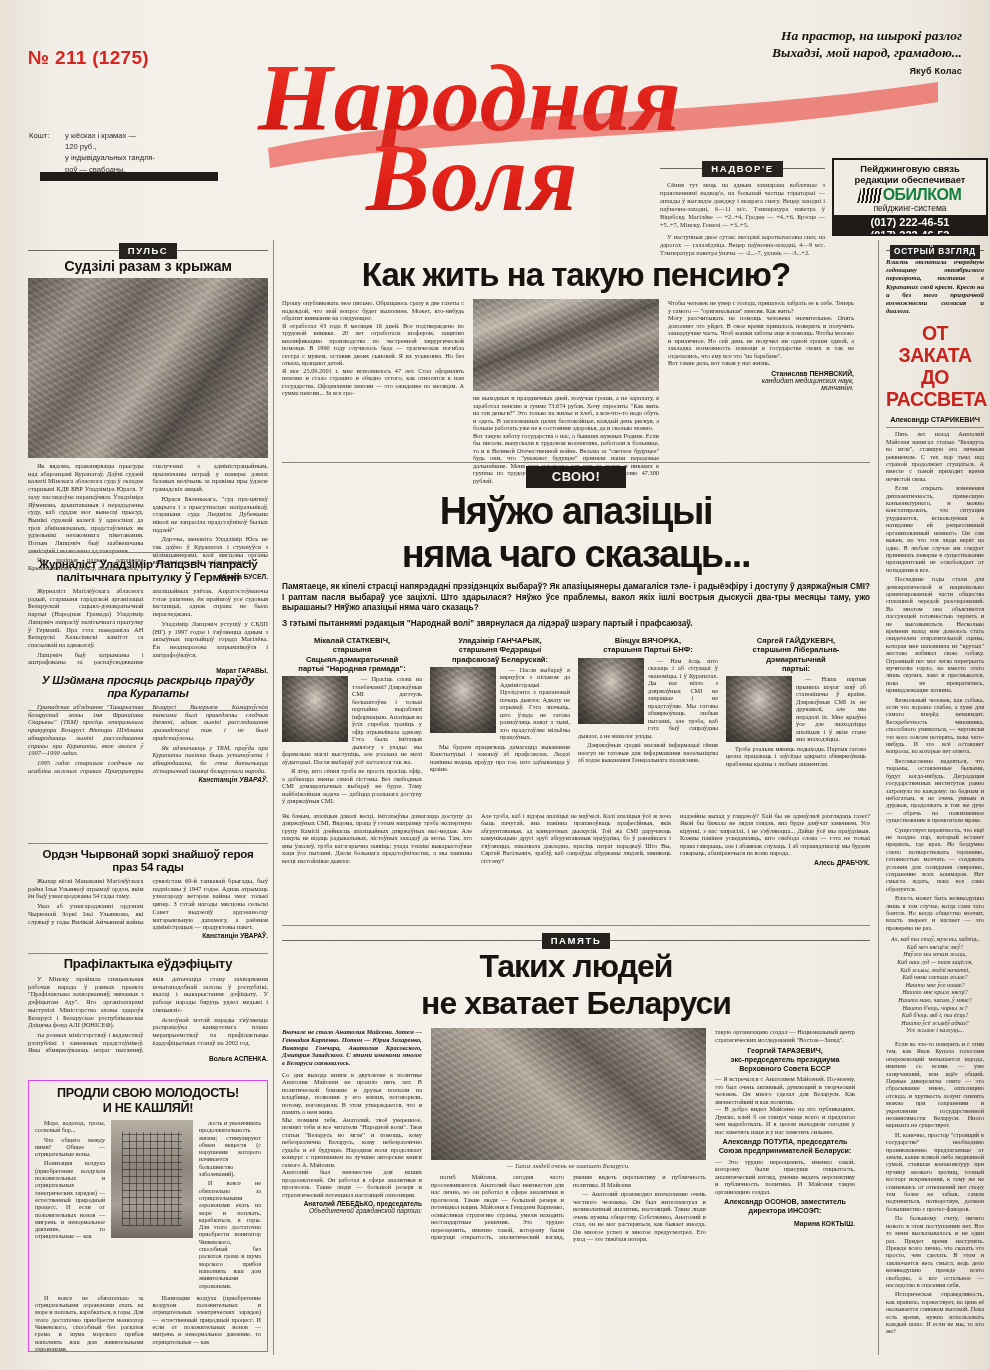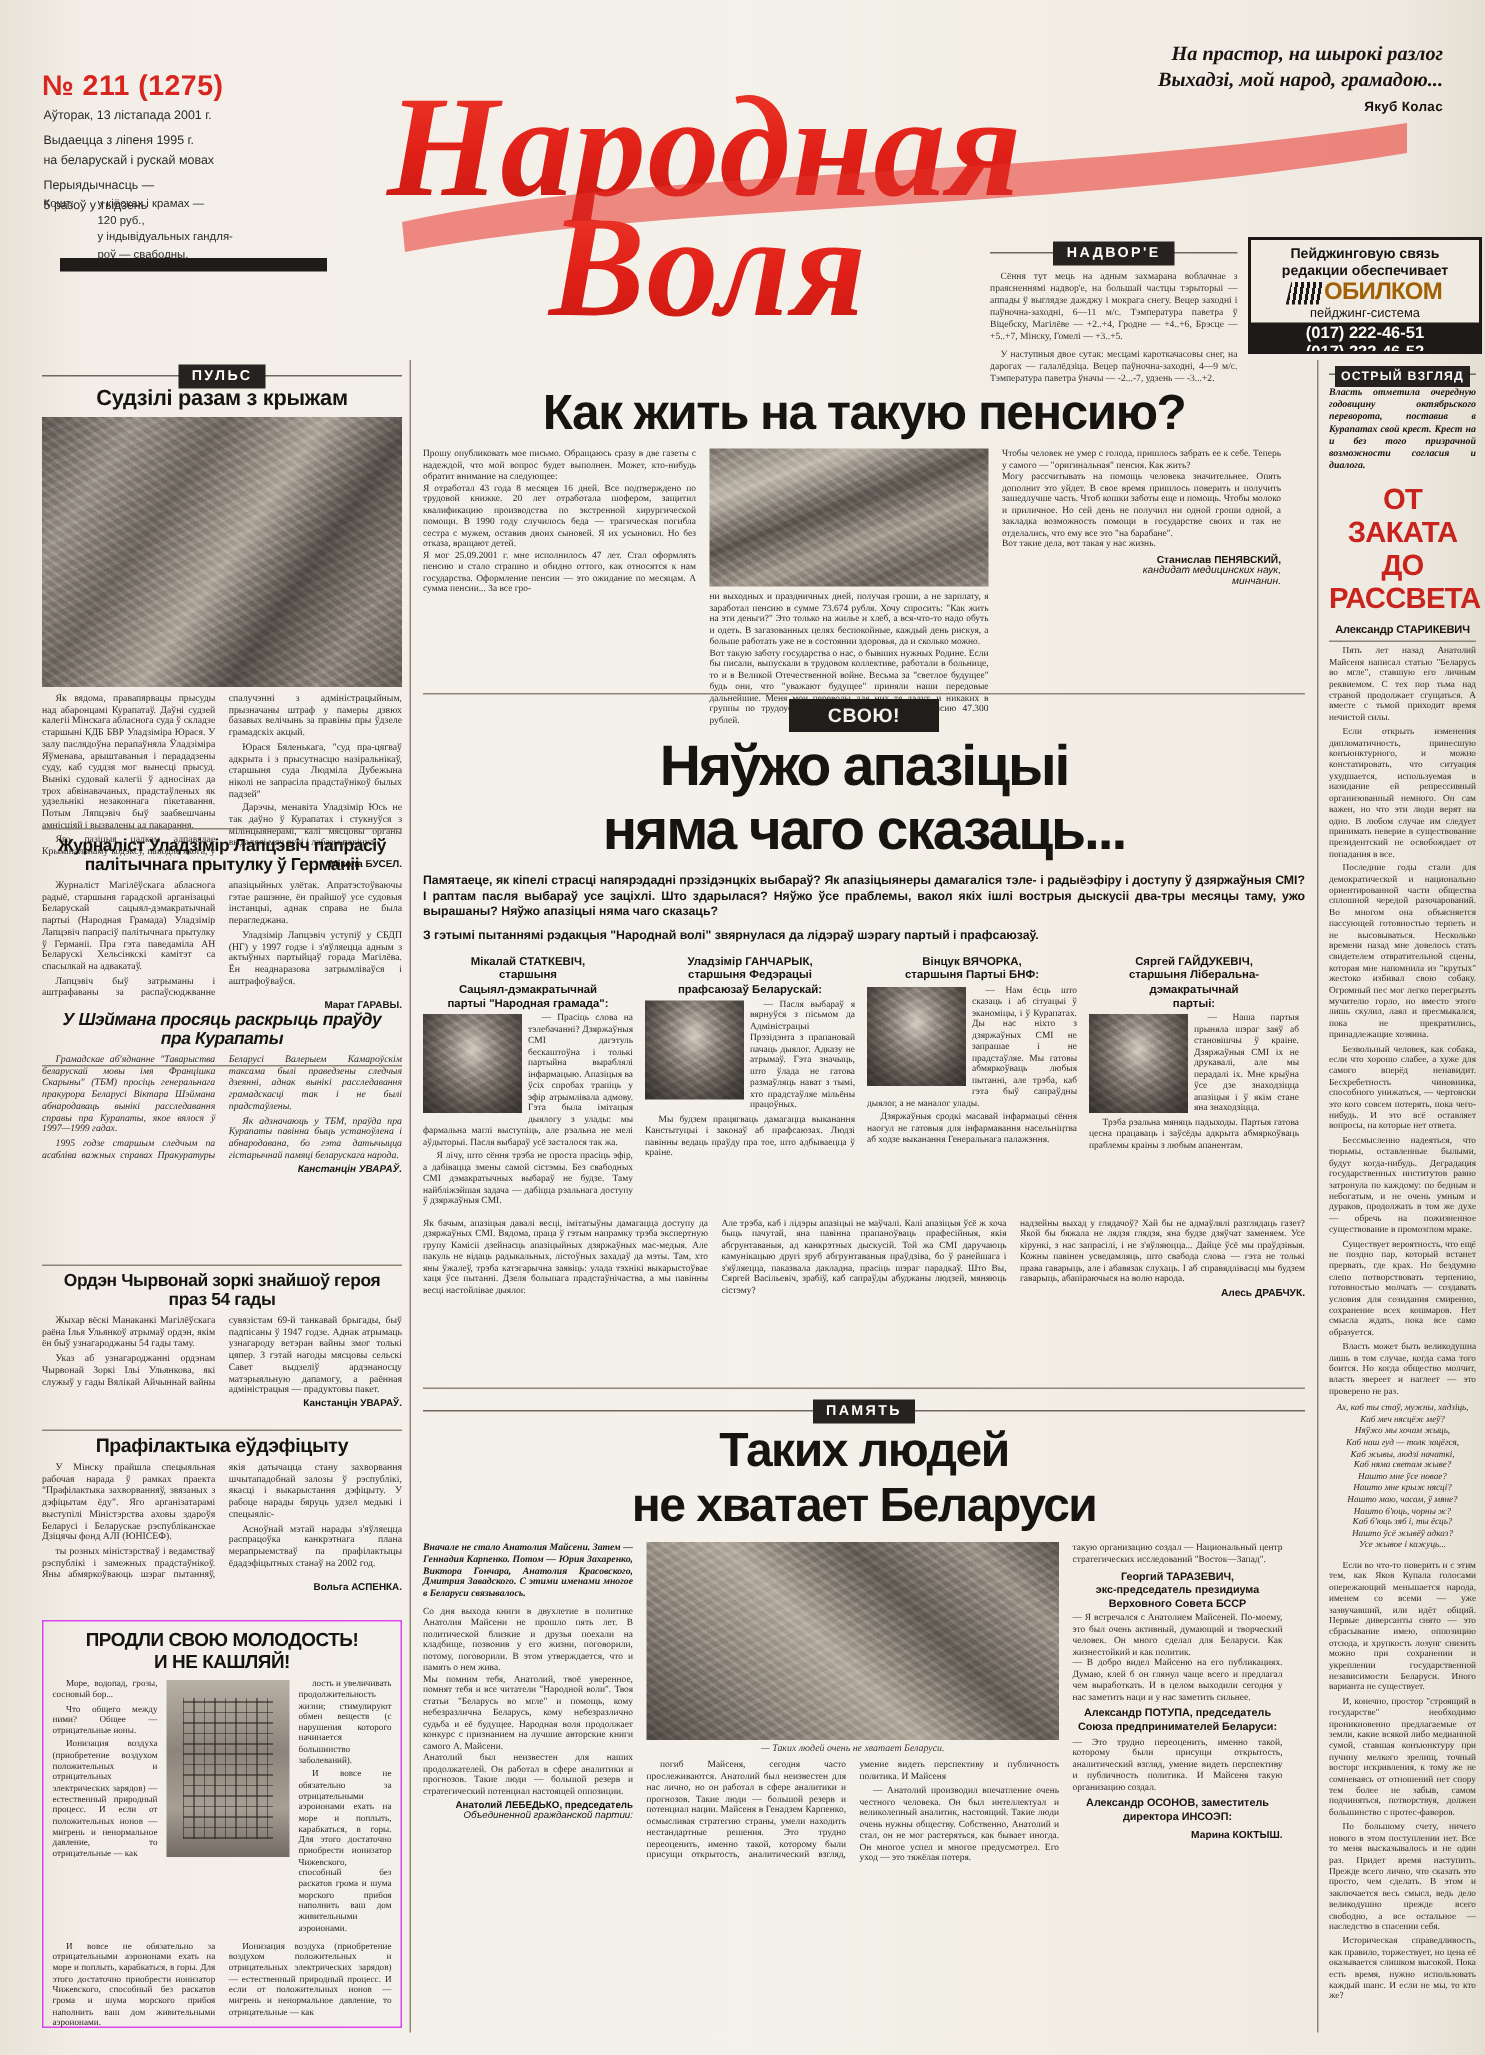--- a/index.html
+++ b/index.html
@@ -90,21 +90,21 @@
     display:flex;align-items:center;justify-content:center;gap:2px;margin-top:1px;
   }
   #pager-ad .brand .mark{
     width:22px;height:15px;
     background:
       repeating-linear-gradient(85deg,#1d1a17 0 2px,#f0ece4 2px 4px);
     transform:skewX(-14deg);
   }
   #pager-ad .brand .name{
     font-family:"Liberation Sans",sans-serif;font-weight:bold;font-size:16px;
-    letter-spacing:-.5px;color:#a16207;
+    letter-spacing:-.5px;color:#15803d;
   }
   #pager-ad .l3{
     font-family:"Liberation Sans",sans-serif;font-size:8.6px;color:#15120f;margin-top:-1px;
   }
   #pager-ad .phones{
     background:#1d1a17;color:#fff;margin-top:2px;padding:1px 0 2px;
   }
   #pager-ad .phones div{
     font-family:"Liberation Sans",sans-serif;font-weight:bold;font-size:11px;line-height:12.5px;
   }
@@ -181,29 +181,20 @@
 </head>
 <body>
 
 <div class="paper"></div>
 <div class="sheet" id="sheet">
 
   <div id="masthead">
 
     <div class="iss-no">№ 211 (1275)</div>
 
-    <div class="iss-lines">
-      <div>Аўторак, 13 лістапада 2001 г.</div>
-      <span class="gap"></span>
-      <div>Выдаецца з ліпеня 1995 г.</div>
-      <div>на беларускай і рускай мовах</div>
-      <span class="gap"></span>
-      <div>Перыядычнасць —</div>
-      <div>5 разоў у тыдзень</div>
-    </div>
 
     <div class="price-wrap">
       <span class="lbl">Кошт:</span>
       <span class="val">у кіёсках і крамах —</span>
       <span class="val">120 руб.,</span>
       <span class="val">у індывідуальных гандля-</span>
       <span class="val">роў — свабодны.</span>
     </div>
 
     <div class="rule-black"></div>

